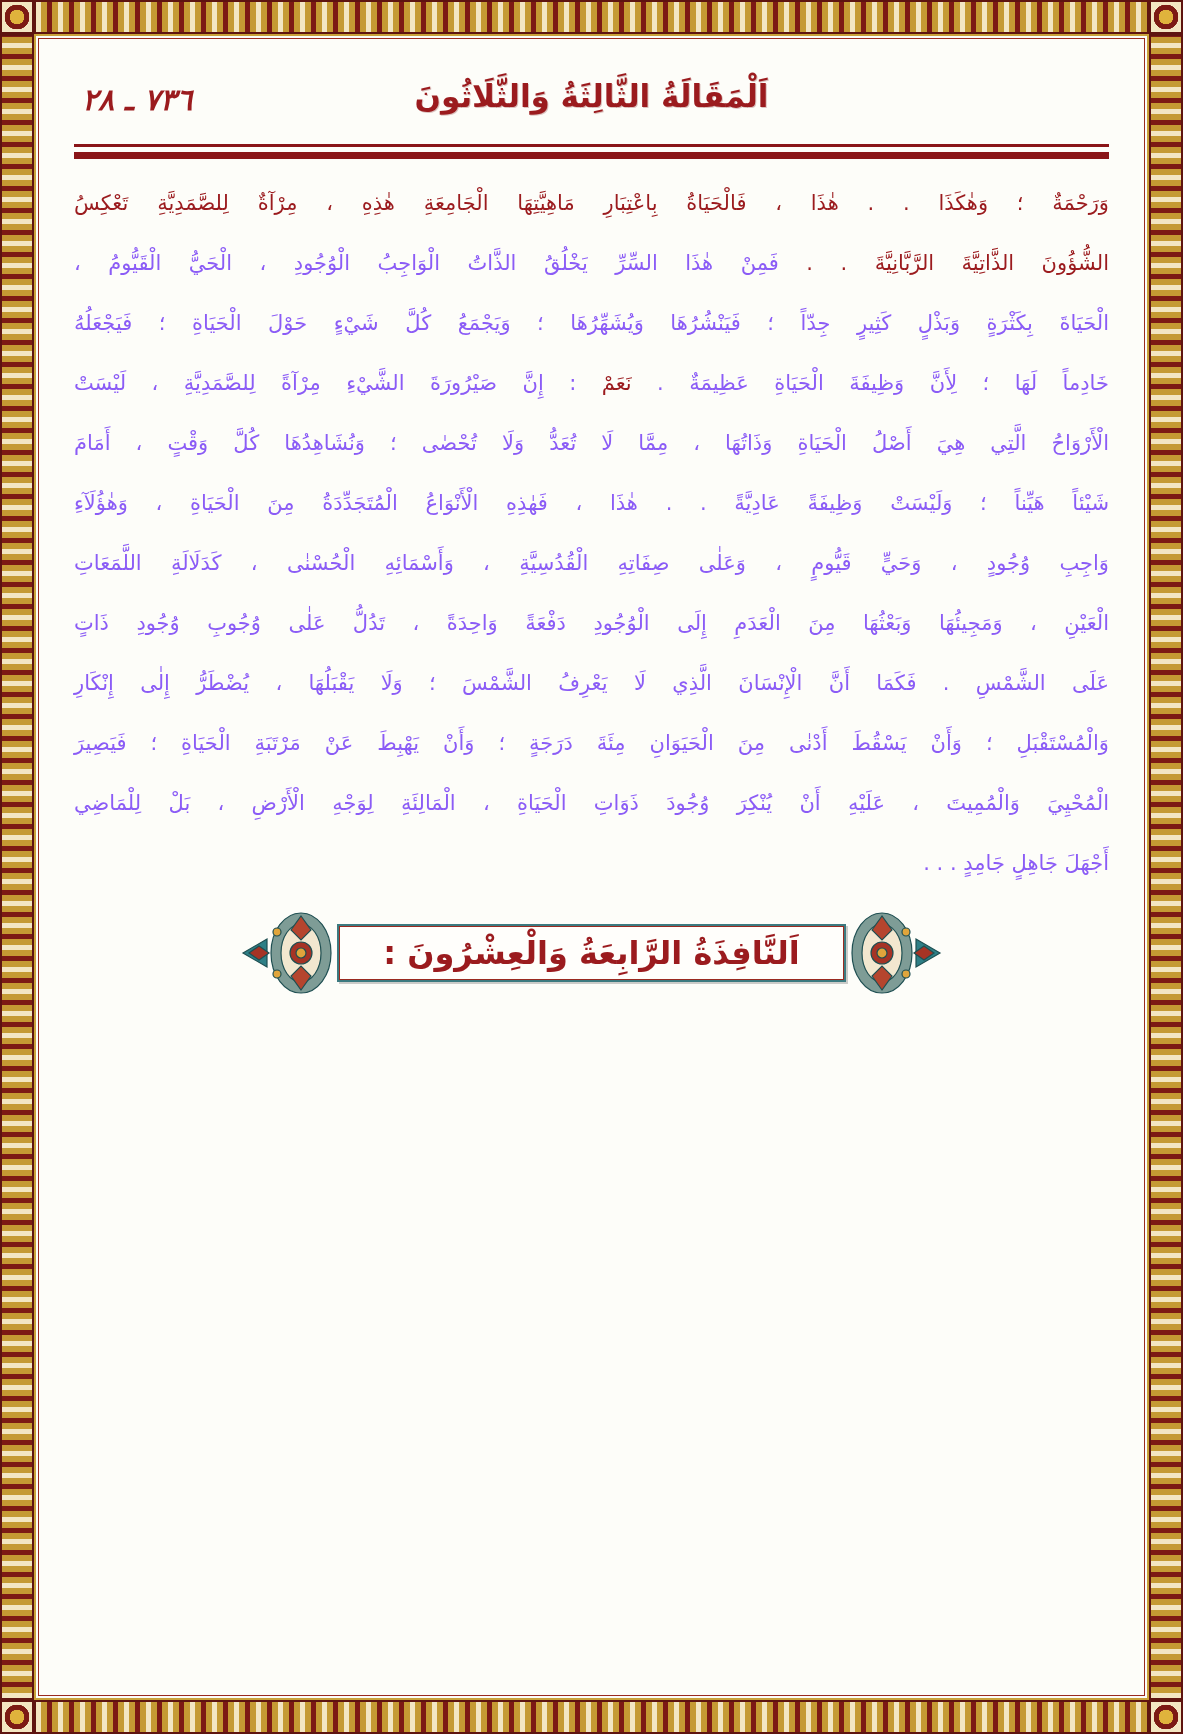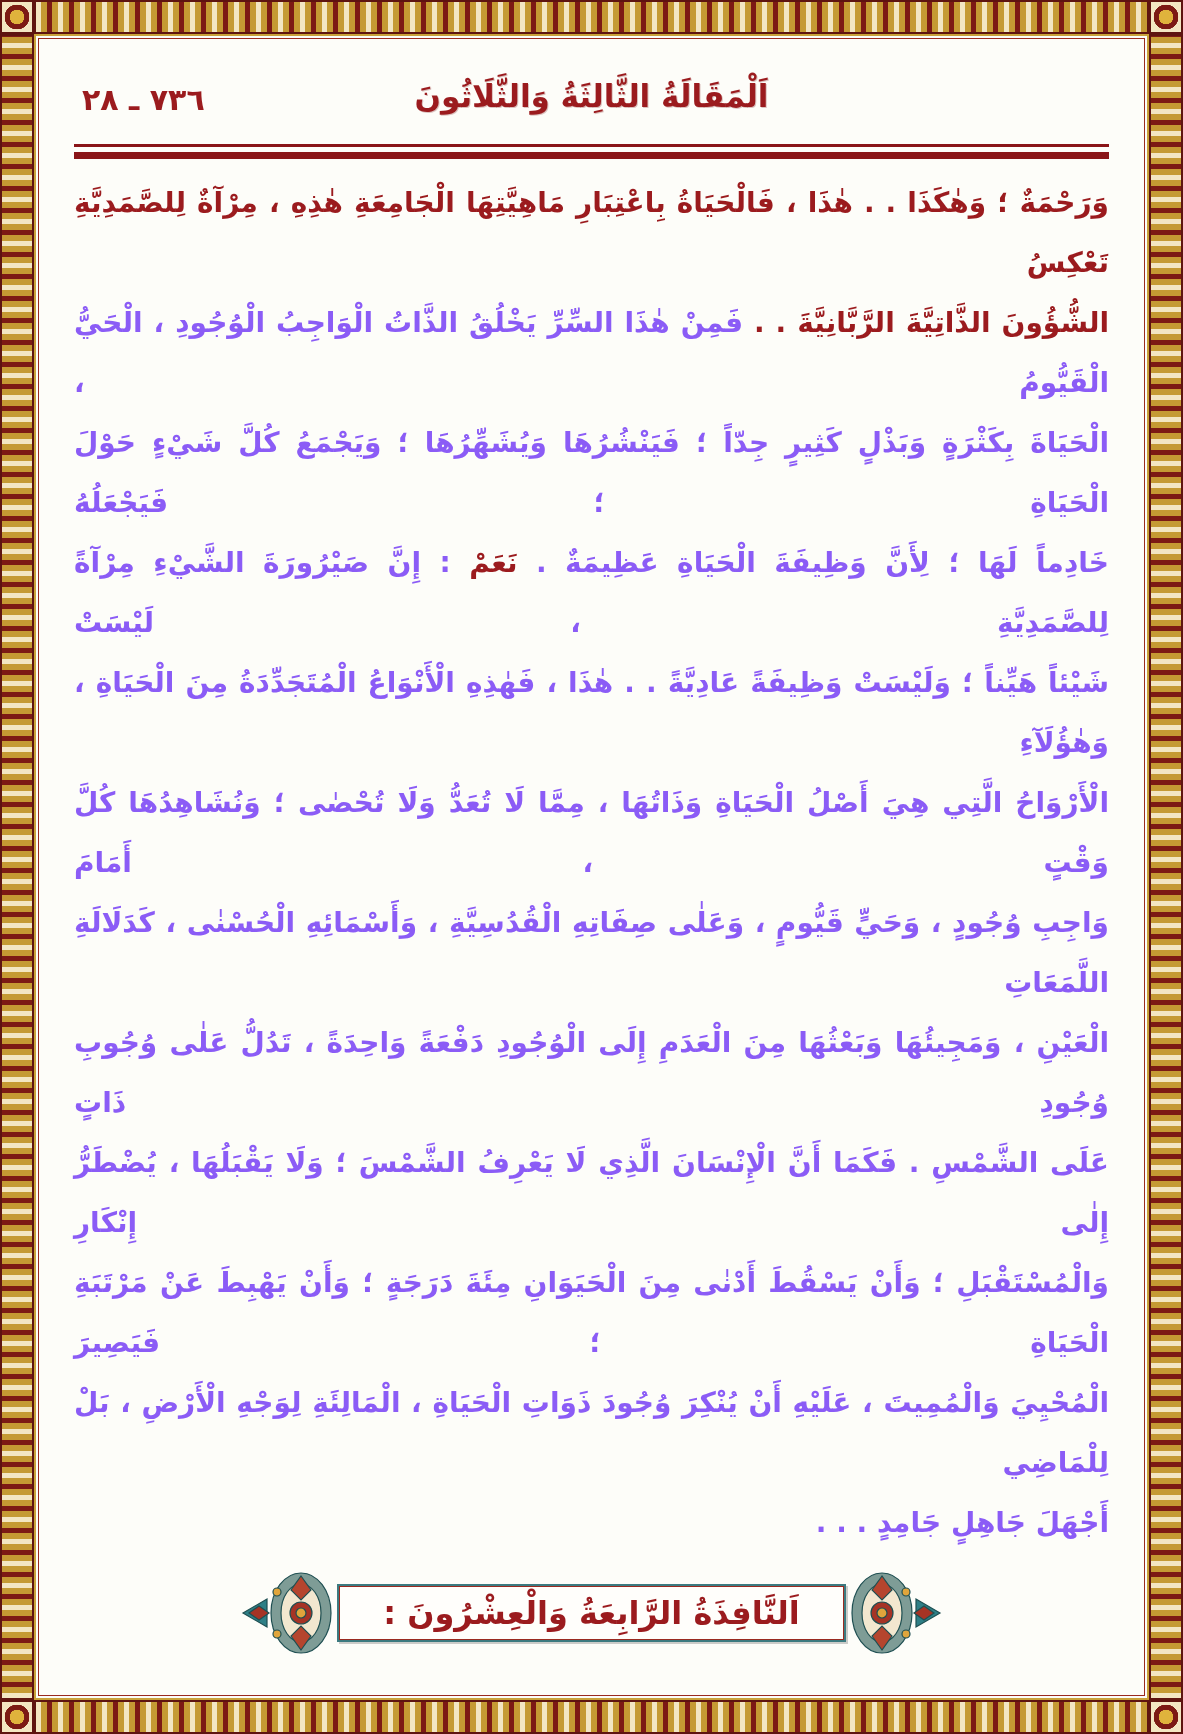--- a/index.html
+++ b/index.html
@@ -31,28 +31,28 @@
   .bc.tl{top:0;left:0;} .bc.tr{top:0;right:0;}
   .bc.bl{bottom:0;left:0;} .bc.br{bottom:0;right:0;}
   .frame-line{position:absolute;inset:34px;pointer-events:none;
     border:2px solid #c9a23a;
     box-shadow:inset 0 0 0 2px #fdfdf9, inset 0 0 0 3px #9a2a20;}
   
   .content{position:absolute;top:38px;left:40px;right:40px;bottom:38px;
     padding:34px 34px 0;box-sizing:border-box;}
   .header{position:relative;height:62px;}
   .page-number{position:absolute;left:8px;top:10px;
-    color:#9b1b1e;font-weight:bold;font-size:30px;}
+    color:#9b1b1e;font-weight:bold;font-size:30px;font-style:italic;}
   .doc-title{position:absolute;right:0;left:0;text-align:center;top:6px;
     color:#9b1b1e;font-weight:bold;font-size:31px;
     text-shadow:1px 1px 0 rgba(120,20,20,.25);}
   .double-rule{margin-top:10px;border-top:3px solid #8a1518;
     border-bottom:7px solid #8a1518;height:5px;}
   
-  .body-text{margin-top:14px;font-size:28px;font-weight:bold;
+  .body-text{margin-top:14px;font-size:21px;font-weight:normal;
     line-height:60px;color:#141414;}
   .tline{text-align:justify;text-align-last:justify;white-space:normal;}
   .tline.end{text-align:right;text-align-last:right;}
   .c-black{color:#8b5cf6;}
   .c-red{color:#9b1b1e;}
   
   .section-row{margin-top:12px;display:flex;align-items:center;
     justify-content:center;height:96px;}
   .section-box{background:#fffefb;border:2px solid #3c7a80;
     box-shadow:0 0 0 1px #9a2a20 inset, 2px 2px 0 rgba(60,60,60,.25);
@@ -83,22 +83,22 @@
       <div class="doc-title">اَلْمَقَالَةُ الثَّالِثَةُ وَالثَّلَاثُونَ</div>
     </div>
 
     <div class="double-rule"></div>
 
     <div class="body-text" id="para1">
         <div class="tline"><span class="c-red">وَرَحْمَةٌ ؛ وَهٰكَذَا . . هٰذَا ، فَالْحَيَاةُ بِاعْتِبَارِ مَاهِيَّتِهَا الْجَامِعَةِ هٰذِهِ ، مِرْآةٌ لِلصَّمَدِيَّةِ تَعْكِسُ</span></div>
         <div class="tline"><span class="c-red">الشُّؤُونَ الذَّاتِيَّةَ الرَّبَّانِيَّةَ . . </span><span class="c-black">فَمِنْ هٰذَا السِّرِّ يَخْلُقُ الذَّاتُ الْوَاجِبُ الْوُجُودِ ، الْحَيُّ الْقَيُّومُ ،</span></div>
         <div class="tline"><span class="c-black">الْحَيَاةَ بِكَثْرَةٍ وَبَذْلٍ كَثِيرٍ جِدّاً ؛ فَيَنْشُرُهَا وَيُشَهِّرُهَا ؛ وَيَجْمَعُ كُلَّ شَيْءٍ حَوْلَ الْحَيَاةِ ؛ فَيَجْعَلُهُ</span></div>
         <div class="tline"><span class="c-black">خَادِماً لَهَا ؛ لِأَنَّ وَظِيفَةَ الْحَيَاةِ عَظِيمَةٌ . </span><span class="c-red">نَعَمْ</span><span class="c-black"> : إِنَّ صَيْرُورَةَ الشَّيْءِ مِرْآةً لِلصَّمَدِيَّةِ ، لَيْسَتْ</span></div>
+        <div class="tline"><span class="c-black">الْأَرْوَاحُ الَّتِي هِيَ أَصْلُ الْحَيَاةِ وَذَاتُهَا ، مِمَّا لَا تُعَدُّ وَلَا تُحْصٰى ؛ وَنُشَاهِدُهَا كُلَّ وَقْتٍ ، أَمَامَ</span></div>
         <div class="tline"><span class="c-black">شَيْئاً هَيِّناً ؛ وَلَيْسَتْ وَظِيفَةً عَادِيَّةً . . هٰذَا ، فَهٰذِهِ الْأَنْوَاعُ الْمُتَجَدِّدَةُ مِنَ الْحَيَاةِ ، وَهٰؤُلَآءِ</span></div>
-        <div class="tline"><span class="c-black">الْأَرْوَاحُ الَّتِي هِيَ أَصْلُ الْحَيَاةِ وَذَاتُهَا ، مِمَّا لَا تُعَدُّ وَلَا تُحْصٰى ؛ وَنُشَاهِدُهَا كُلَّ وَقْتٍ ، أَمَامَ</span></div>
         <div class="tline"><span class="c-black">وَاجِبِ وُجُودٍ ، وَحَيٍّ قَيُّومٍ ، وَعَلٰى صِفَاتِهِ الْقُدُسِيَّةِ ، وَأَسْمَائِهِ الْحُسْنٰى ، كَدَلَالَةِ اللَّمَعَاتِ</span></div>
         <div class="tline"><span class="c-black">الْعَيْنِ ، وَمَجِيئُهَا وَبَعْثُهَا مِنَ الْعَدَمِ إِلَى الْوُجُودِ دَفْعَةً وَاحِدَةً ، تَدُلُّ عَلٰى وُجُوبِ وُجُودِ ذَاتٍ</span></div>
         <div class="tline"><span class="c-black">عَلَى الشَّمْسِ . فَكَمَا أَنَّ الْإِنْسَانَ الَّذِي لَا يَعْرِفُ الشَّمْسَ ؛ وَلَا يَقْبَلُهَا ، يُضْطَرُّ إِلٰى إِنْكَارِ</span></div>
         <div class="tline"><span class="c-black">وَالْمُسْتَقْبَلِ ؛ وَأَنْ يَسْقُطَ أَدْنٰى مِنَ الْحَيَوَانِ مِئَةَ دَرَجَةٍ ؛ وَأَنْ يَهْبِطَ عَنْ مَرْتَبَةِ الْحَيَاةِ ؛ فَيَصِيرَ</span></div>
         <div class="tline"><span class="c-black">الْمُحْيِيَ وَالْمُمِيتَ ، عَلَيْهِ أَنْ يُنْكِرَ وُجُودَ ذَوَاتِ الْحَيَاةِ ، الْمَالِئَةِ لِوَجْهِ الْأَرْضِ ، بَلْ لِلْمَاضِي</span></div>
         <div class="tline end"><span class="c-black">أَجْهَلَ جَاهِلٍ جَامِدٍ . . .</span></div>
       </div>
 
     <div class="section-row">
       <svg class="orn flip" viewBox="0 0 96 86">

